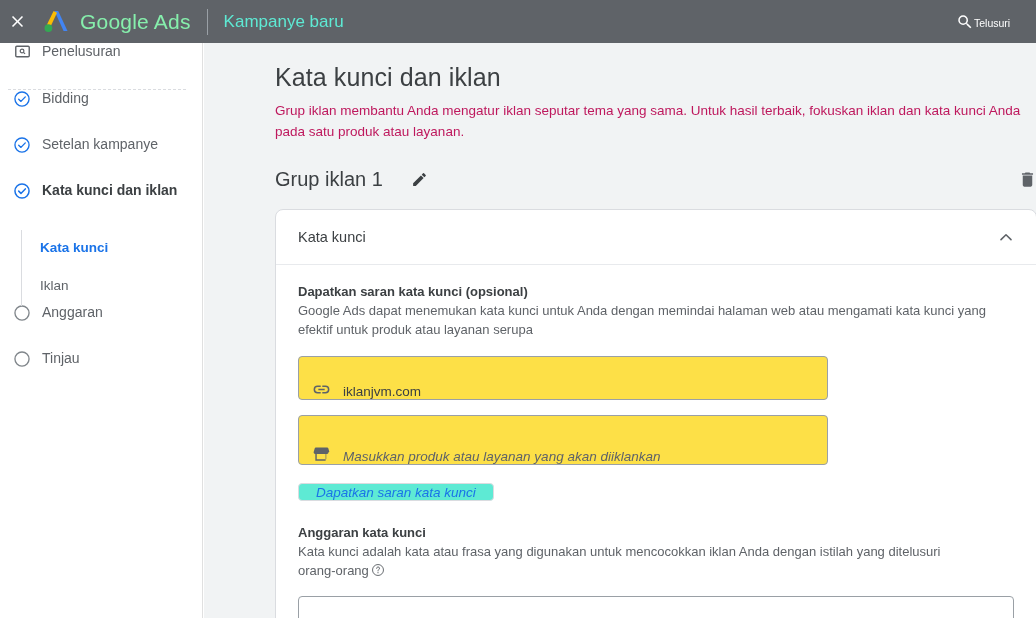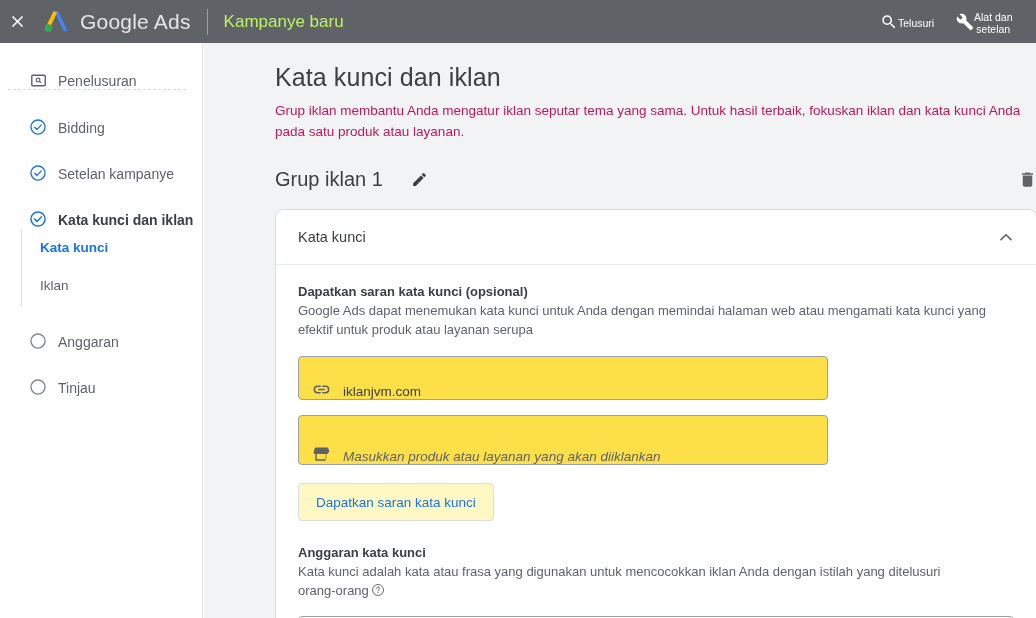--- a/index.html
+++ b/index.html
@@ -24,29 +24,29 @@
     cursor: pointer;
   }
   .close-btn svg { display: block; }
   .gads-logo {
     width: 30px; height: 26px;
     margin-left: 6px; margin-right: 10px;
     position: relative;
   }
   .brand {
     font-size: 21px; letter-spacing: .2px;
-    color: #e5e5e5; white-space: nowrap;
+    color: #86efac; white-space: nowrap;
   }
   .bar-divider {
     width: 1px; height: 26px;
     background: #9aa0a6;
     margin: 0 16px;
   }
   .page-label {
-    font-size: 17px; color: #bef264; white-space: nowrap;
+    font-size: 17px; color: #5eead4; white-space: nowrap;
   }
   .topbar-right {
     margin-left: auto; display: flex; align-items: flex-start;
     height: 43px; padding-right: 4px;
   }
   .tool-item {
     width: 76px; height: 43px;
     display: flex; flex-direction: row; align-items: center;
     justify-content: flex-start; padding-top: 1px;
     cursor: pointer;
@@ -58,22 +58,22 @@
   }
 
   
   .sidebar {
     position: absolute; top: 43px; left: 0;
     width: 203px; height: 575px;
     background: #ffffff;
     border-right: 1px solid #e0e0e0;
   }
   .nav-item {
-    display: flex; align-items: flex-end;
-    height: 46px; padding-left: 24px;
+    display: flex; align-items: flex-start;
+    height: 46px; padding-left: 8px;
     cursor: pointer;
   }
   .nav-icon {
     width: 28px; min-width: 28px;
     display: flex; align-items: center; justify-content: center;
   }
   .nav-label {
     font-size: 14px; color: #5f6368;
     margin-left: 6px; white-space: nowrap;
   }
@@ -168,25 +168,26 @@
   .inp-icon {
     width: 44px; min-width: 44px;
     display: flex; align-items: center; justify-content: center;
   }
   .inp-val { font-size: 13.5px; color: #3c4043; }
   .inp-ph  { font-size: 13.5px; color: #5f6368; }
 
   .outline-btn {
     margin-top: 18px;
     display: inline-flex; align-items: center; justify-content: center;
-    height: 38px; padding: 0 17px;
+    height: 18px; padding: 0 17px;
     border: 1px solid #dadce0; border-radius: 4px;
-    background: #fef9c3; color: #1a73e8;
+    background: #5eead4; color: #1a73e8;
     font-size: 13.5px; font-family: "Liberation Sans", sans-serif;
     cursor: pointer;
+    font-style: italic;
   }
 
   .section-gap { margin-top: 24px; }
   .help-q { display: inline-block; vertical-align: -2px; margin-left: 2px; cursor: pointer; }
 
   .textarea-box {
     width: 716px; height: 70px;
     border: 1px solid #9aa0a6; border-radius: 4px;
     margin-top: 14px; padding: 11px 13px;
     background: #ffffff; cursor: text;
@@ -217,28 +218,20 @@
   <div class="page-label">Kampanye baru</div>
 
   <div class="topbar-right">
     <div class="tool-item">
       <span class="ti-icon">
         <svg width="18" height="18" viewBox="0 0 24 24">
           <path d="M15.5 14h-.79l-.28-.27A6.47 6.47 0 0 0 16 9.5 6.5 6.5 0 1 0 9.5 16c1.61 0 3.09-.59 4.23-1.57l.27.28v.79l5 4.99L20.49 19zm-6 0C7.01 14 5 11.99 5 9.5S7.01 5 9.5 5 14 7.01 14 9.5 11.99 14 9.5 14z" fill="#ffffff"></path>
         </svg>
       </span>
       <span class="ti-label">Telusuri</span>
-    </div>
-    <div class="tool-item">
-      <span class="ti-icon">
-        <svg width="18" height="18" viewBox="0 0 24 24">
-          <path d="M22.7 19l-9.1-9.1c.9-2.3.4-5-1.5-6.9-2-2-5-2.4-7.4-1.3L9 6 6 9 1.6 4.7C.4 7.1.9 10.1 2.9 12.1c1.9 1.9 4.6 2.4 6.9 1.5l9.1 9.1c.4.4 1 .4 1.4 0l2.3-2.3c.5-.4.5-1.1.1-1.4z" fill="#ffffff"></path>
-        </svg>
-      </span>
-      <span class="ti-label">Alat dan<br>setelan</span>
     </div>
   </div>
 </div>
 
 <div class="sidebar">
 
   <div class="nav-item">
     <span class="nav-icon">
       <svg width="17" height="17" viewBox="0 0 24 24">
         <rect x="2.5" y="4.5" width="19" height="15" rx="1.5" fill="none" stroke="#5f6368" stroke-width="2"></rect>

